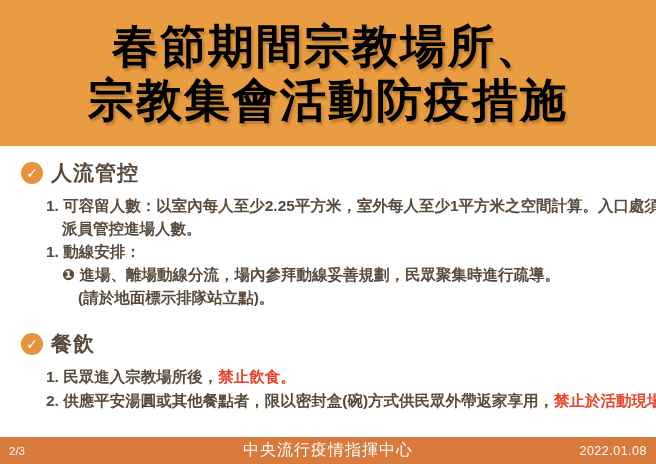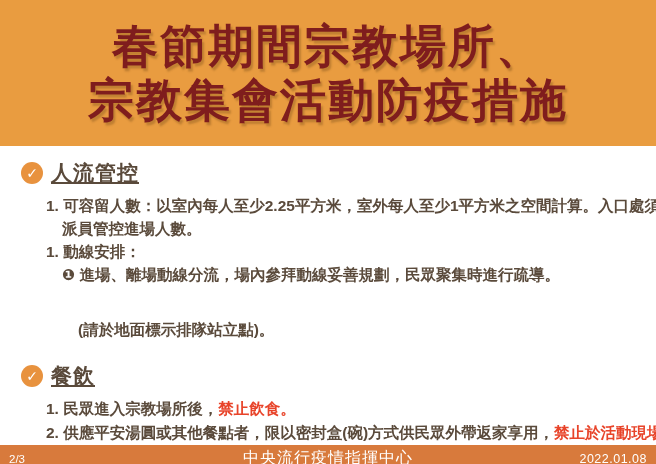--- a/index.html
+++ b/index.html
@@ -11,50 +11,50 @@
     overflow: hidden; position: relative;
     box-sizing: border-box;
   }
   
   .hdr {
     height: 146px; flex: 0 0 146px;
     background: var(--header_bg, #E99C40);
     display: flex; align-items: center; justify-content: center;
   }
   .title {
-    margin: 8px; text-align: center; color: #7f1d1d;
+    margin: 8px; text-align: center; color: #000000;
     font-size: 46px; line-height: 54px; font-weight: 800;
     letter-spacing: 2px;
     text-shadow: 2px 3px 2px rgba(95, 60, 15, 0.30);
   }
   .tl { display: block; white-space: nowrap; }
   
   .content { flex: 1 1 auto; padding-top: 13px; }
   .sec-head {
     display: flex; align-items: center; gap: 8px;
     margin: 0 0 7px 21px;
   }
   .check {
     width: 22px; height: 22px; flex: 0 0 22px; border-radius: 50%;
     background: var(--icon_bg, #E8923E); color: #FFFFFF;
     font-size: 14px; font-weight: 900;
     display: flex; align-items: center; justify-content: center;
   }
   .sec-title {
     margin: 0; font-size: 21px; font-weight: 800;
-    color: var(--body_text, #5A4A3B); letter-spacing: 1px; text-decoration: underline;
+    color: var(--body_text, #5A4A3B); letter-spacing: 1px;
   }
   .line {
     font-size: 15.5px; font-weight: 700;
     color: var(--body_text, #5A4A3B);
     line-height: 23px; white-space: nowrap;
   }
   .ind1 { margin-left: 46px; }
   .ind2 { margin-left: 62px; }
-  .ind3 { margin-left: 78px; margin-top: 32px; }
+  .ind3 { margin-left: 78px; }
   .alert { color: var(--alert_text, #E8442A); }
   .sec2 { margin-top: 21px; }
   .sec2 .line { line-height: 24px; }
   
   .ftr {
     height: 27px; flex: 0 0 27px;
     background: var(--footer_bg, #D87A3C);
     color: #FFFFFF; position: relative;
     display: flex; align-items: center; justify-content: space-between;
     padding: 0 9px; box-sizing: border-box; font-weight: 400;

